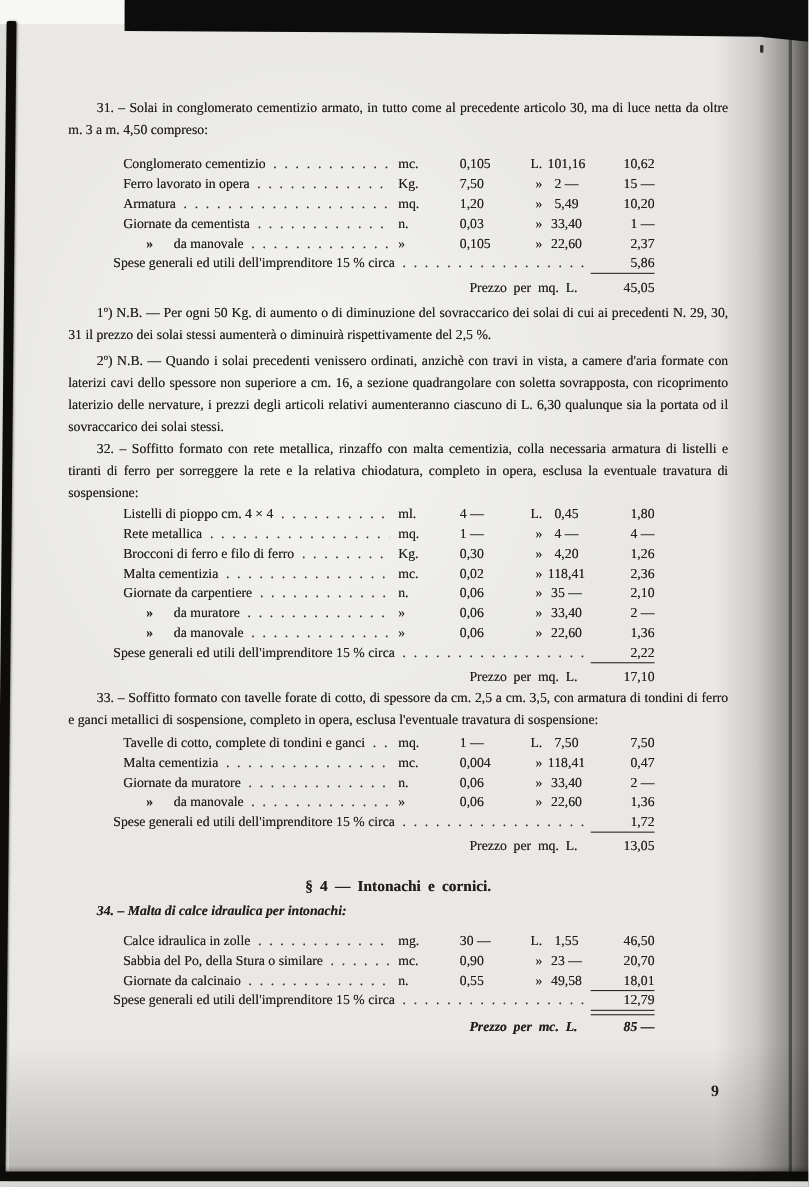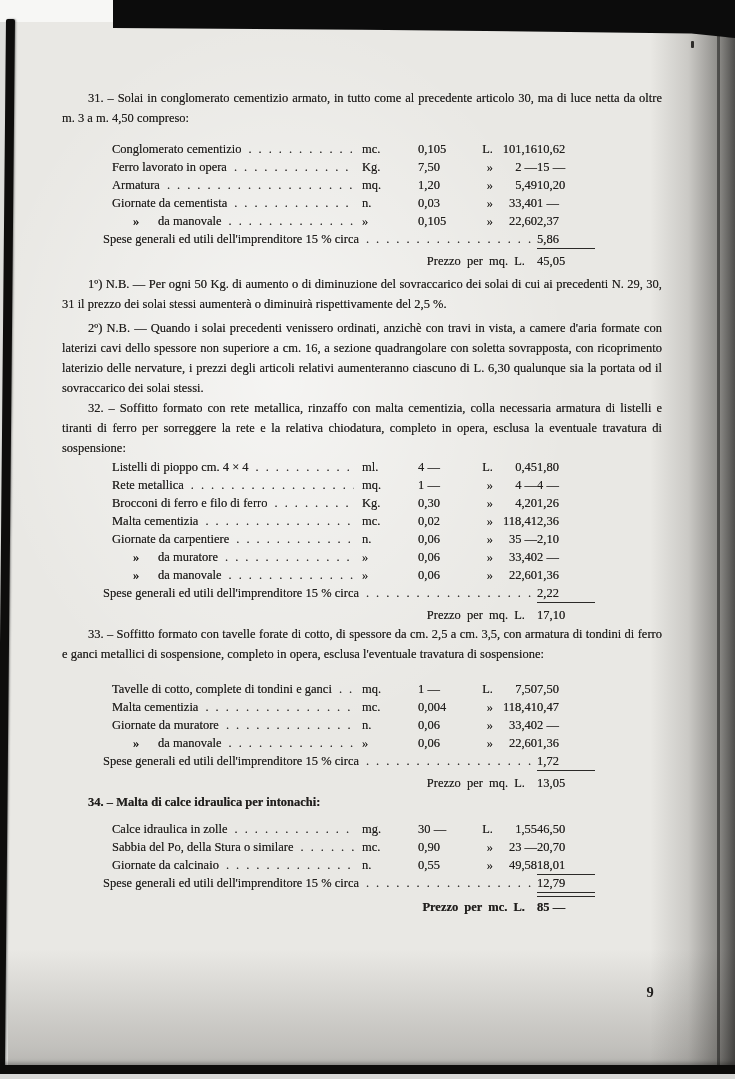--- a/index.html
+++ b/index.html
@@ -37,45 +37,45 @@
   .bottom-bar{position:absolute;left:0;top:1065px;width:735px;height:9px;background:#0c0b0a;z-index:4;box-shadow:0 -2px 4px rgba(0,0,0,0.3);}
   .bottom-strip{position:absolute;left:0;top:1074px;width:735px;height:5px;background:#d8d8d6;z-index:5;}
   
   .content{
     position:absolute;left:62px;top:0;width:600px;z-index:1;
     padding-top:88px;font-size:12.5px;line-height:20px;
     text-shadow:0 0 0.4px rgba(30,28,26,0.65);
   }
   p.para{margin:0;text-align:justify;text-indent:26px;}
   p.note{margin-top:4px;}
-  .bold{font-weight:bold;}
+  .bold{font-weight:bold;font-style:italic;}
   
   .ptable{margin-left:50px;width:483px;}
   .trow{display:flex;align-items:baseline;height:18px;line-height:18px;white-space:nowrap;}
   .t-label{display:flex;flex:0 0 242px;overflow:hidden;align-items:baseline;}
   .pfx{flex:0 0 46px;padding-left:21px;font-weight:bold;box-sizing:border-box;}
   .lbl{white-space:nowrap;}
   .dots{flex:1;overflow:hidden;white-space:nowrap;letter-spacing:7px;margin-left:7px;opacity:0.9;}
   .t-unit{flex:0 0 44px;margin-left:8px;font-weight:normal;}
   .t-qty{flex:0 0 50px;margin-left:12px;}
   .t-cur{flex:0 0 18px;margin-left:7px;text-align:right;}
-  .t-price{flex:0 0 44px;text-align:right;}
-  .t-amt{flex:0 0 58px;text-align:left;}
+  .t-price{flex:0 0 44px;text-align:center;}
+  .t-amt{flex:0 0 58px;text-align:right;}
   .u{border-bottom:1px solid #2b2a28;font-family:Liberation Serif, serif;}
   .ol{border-top:1px solid #2b2a28;padding-top:1px;}
   .trow.wide{margin-left:-9px;width:492px;}
   .trow.totline{margin-top:4px;}
   .spacer{flex:1;}
   .tot-lbl{padding-right:12px;word-spacing:3px;}
   .sp-lbl{white-space:nowrap;}
   
   .sec-head{margin:18px 0 0 0;text-align:center;font-size:14px;font-weight:bold;word-spacing:3px;line-height:22px;}
   
   .mt12{margin-top:12px;} .mt8{margin-top:8px;} .mt6{margin-top:6px;}
-  .mt4{margin-top:16px;} .mt0{margin-top:0;}
+  .mt4{margin-top:2px;} .mt0{margin-top:0;}
   .page-num{position:absolute;left:638px;top:984px;width:24px;text-align:center;font-size:14.5px;font-weight:bold;z-index:2;}
 </style>
 </head>
 <body>
 
 <div class="sheet">
 
   <div class="corner-white"></div>
   <div class="top-bar"></div>
   <div class="top-mark"></div>
@@ -312,20 +312,21 @@
             <span class="t-amt u">1,72</span>
           </div>
           <div class="trow totline">
             <span class="spacer"></span>
             <span class="tot-lbl">Prezzo per mq. L.</span>
             <span class="t-amt">13,05</span>
           </div>
         </div>
     </section>
 
+    <h2 class="sec-head">§ 4 — Intonachi e cornici.</h2>
 
     <section>
       <p class="para bold mt8">34. – Malta di calce idraulica per intonachi:</p>
       <div class="ptable mt8">
           <div class="trow">
             <span class="t-label">
               <span class="lbl">Calce idraulica in zolle</span>
               <span class="dots">............................................................</span>
             </span>
             <span class="t-unit">mg.</span>

